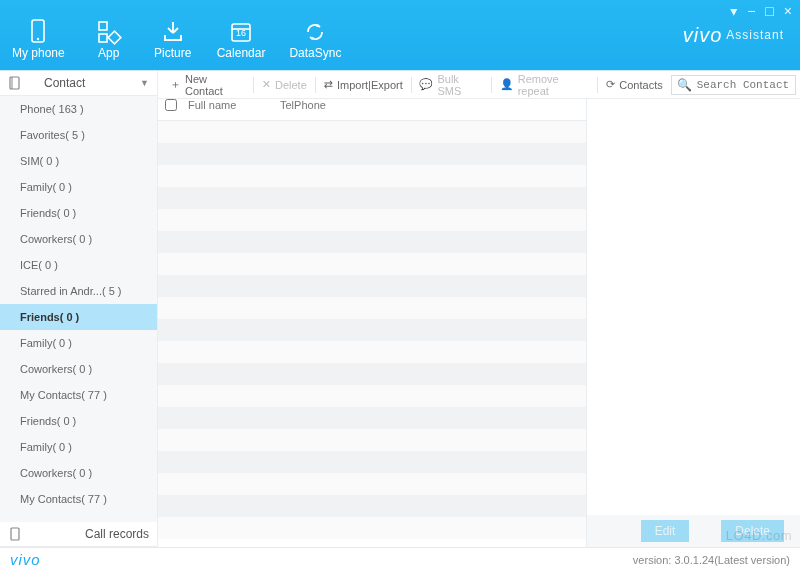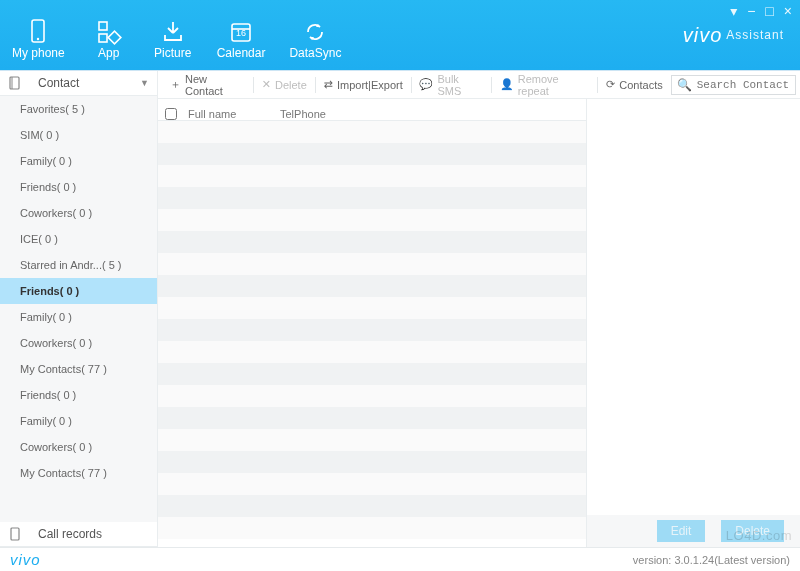--- a/index.html
+++ b/index.html
@@ -14,48 +14,48 @@
     .brand { margin-left: auto; display: flex; align-items: center; color: #fff; padding: 0 16px; font-size: 20px; font-weight: 400; letter-spacing: 1px; }
     .brand .asst { font-size: 12px; opacity: .9; margin-left: 4px; font-weight: 300; }
     .winbtns { position: absolute; top: 4px; right: 8px; display: flex; gap: 10px; }
     .winbtn { color: #fff; font-size: 14px; cursor: pointer; opacity: .9; font-family: Arial; line-height: 1; }
 
     
     .main { flex: 1; display: flex; min-height: 0; border-top: 1px solid #cde5f4; }
 
     
     .side { width: 158px; background: #f6f7f8; border-right: 1px solid #e9edef; display: flex; flex-direction: column; }
-    .sec-head { display: flex; align-items: center; gap: 16px; padding: 5px 8px; background: #fff; border-bottom: 1px solid #e9edef; font-size: 12px; color: #555; cursor: pointer; }
+    .sec-head { display: flex; align-items: center; gap: 22px; padding: 5px 8px; background: #fff; border-bottom: 1px solid #e9edef; font-size: 12px; color: #555; cursor: pointer; justify-content: space-between; }
     .sec-head .arrow { margin-left: auto; font-size: 9px; color: #888; }
     .cat-list { flex: 1; overflow: hidden; }
     .cat { padding: 4px 8px 4px 20px; font-size: 11px; color: #666; cursor: pointer; white-space: nowrap; line-height: 18px; }
     .cat.sel { background: #b1e3fb; color: #333; font-weight: 600; }
 
     
     .content { flex: 1; display: flex; flex-direction: column; min-width: 0; }
     .toolbar { height: 28px; display: flex; align-items: center; gap: 0; border-bottom: 1px solid #e9edef; padding: 0 4px; }
     .tbtn { display: flex; align-items: center; gap: 4px; padding: 0 8px; height: 100%; font-size: 11px; color: #666; cursor: pointer; }
     .tbtn.dis { color: #bdbdbd; cursor: default; }
     .tsep { width: 1px; height: 16px; background: #e3e7e9; }
     .search { margin-left: auto; display: flex; align-items: center; gap: 4px; border: 1px solid #d9dde0; height: 20px; padding: 0 6px; width: 130px; background: #fff; }
     .search input { border: none; outline: none; font-size: 11px; color: #888; width: 100%; font-family: Liberation Mono, monospace; }
 
-    .cols { height: 22px; display: flex; align-items: flex-end; border-bottom: 1px solid #e9edef; font-size: 11px; color: #777; }
+    .cols { height: 22px; display: flex; align-items: flex-start; border-bottom: 1px solid #e9edef; font-size: 11px; color: #777; }
     .cols .chk { width: 26px; display: flex; justify-content: center; }
     .col-name { width: 92px; padding-left: 4px; }
     .col-tel { flex: 1; padding-left: 4px; }
 
     .rows { flex: 1; overflow: hidden; position: relative; }
     .row { height: 22px; }
     .row:nth-child(odd) { background: #fafafa; }
     .row:nth-child(even) { background: #f0f2f3; }
 
     .detail { width: 214px; border-left: 1px solid #e9edef; display: flex; flex-direction: column; }
     .detail-fill { flex: 1; }
-    .detail-actions { height: 32px; display: flex; align-items: center; justify-content: flex-end; gap: 16px; padding: 0 16px; background: #f6f7f8; }
+    .detail-actions { height: 32px; display: flex; align-items: center; justify-content: flex-end; gap: 32px; padding: 0 16px; background: #f6f7f8; }
     .dbtn { background: #58c5f3; color: #d9f1fb; padding: 4px 14px; font-size: 12px; cursor: default; opacity: .55; }
 
     .body-row { flex: 1; display: flex; min-height: 0; }
 
     
     .footer { height: 24px; border-top: 1px solid #e6eaec; display: flex; align-items: center; padding: 0 10px; font-size: 11px; color: #888; background: #fff; }
     .footer .logo { color: #1eaef0; font-size: 15px; font-weight: 500; letter-spacing: 1px; }
     .footer .ver { margin-left: auto; }
 
     .watermark { position: absolute; right: 8px; bottom: 28px; color: rgba(0,0,0,.15); font-size: 13px; font-weight: 500; letter-spacing: .5px; pointer-events: none; }
@@ -135,20 +135,21 @@
       <span>
         <svg width="14" height="14" viewBox="0 0 14 14">
             <rect x="2" y="1" width="9" height="12" rx="1" fill="none" stroke="#888" stroke-width="1.2"></rect>
             <line x1="4" y1="1" x2="4" y2="13" stroke="#888" stroke-width="1"></line>
           </svg>
       </span>
       <span>Contact</span>
       <span class="arrow">▼</span>
     </div>
     <div class="cat-list" id="cat-list">
+        <div class="cat">Phone( 163 )</div>
         <div class="cat">Favorites( 5 )</div>
         <div class="cat">SIM( 0 )</div>
         <div class="cat">Family( 0 )</div>
         <div class="cat">Friends( 0 )</div>
         <div class="cat">Coworkers( 0 )</div>
         <div class="cat">ICE( 0 )</div>
         <div class="cat">Starred in Andr...( 5 )</div>
         <div class="cat sel">Friends( 0 )</div>
         <div class="cat">Family( 0 )</div>
         <div class="cat">Coworkers( 0 )</div>

